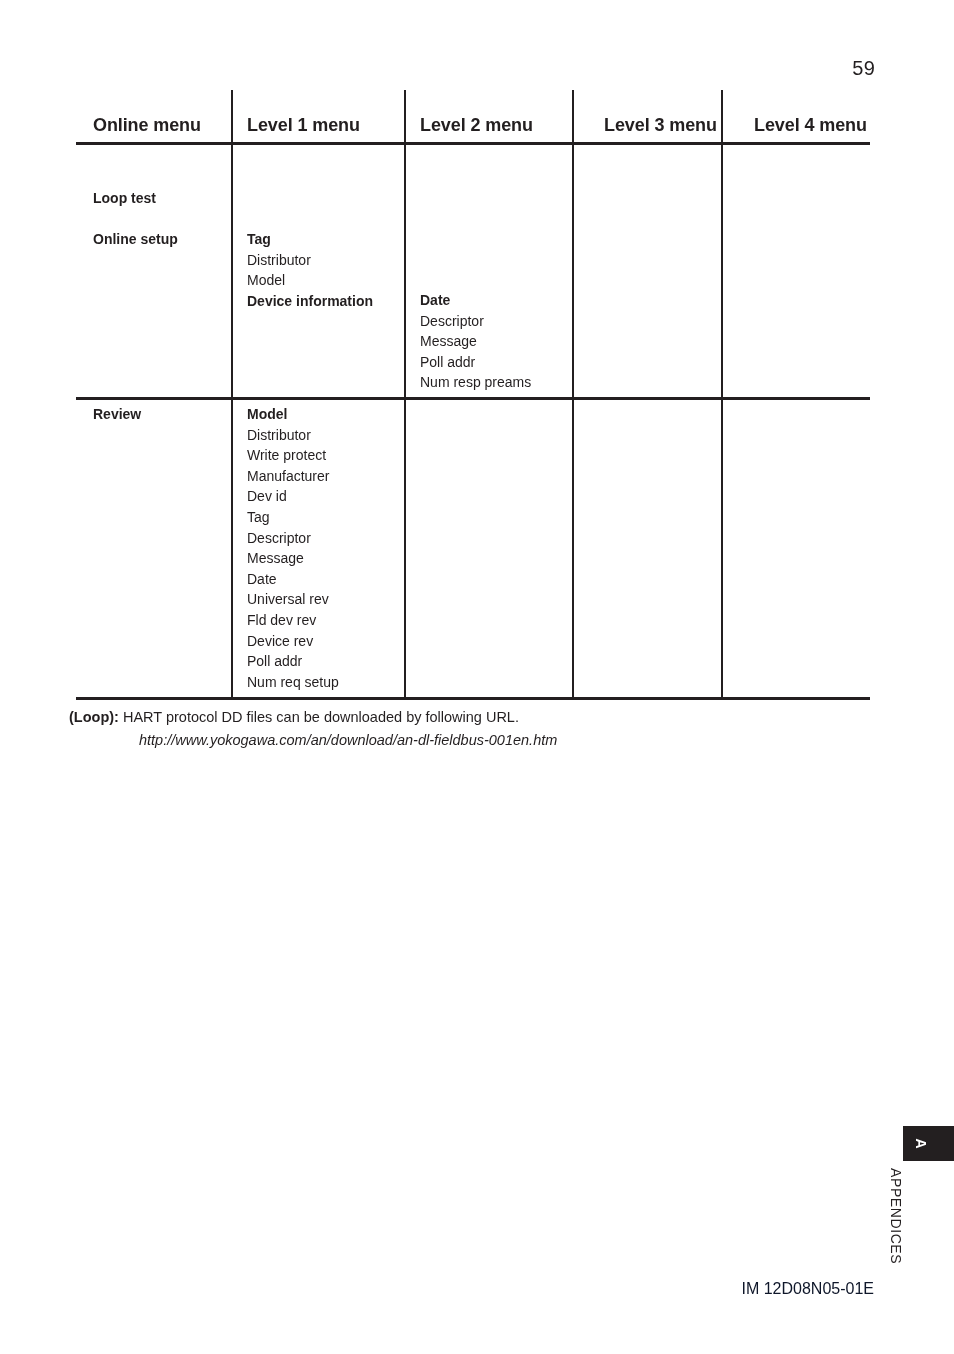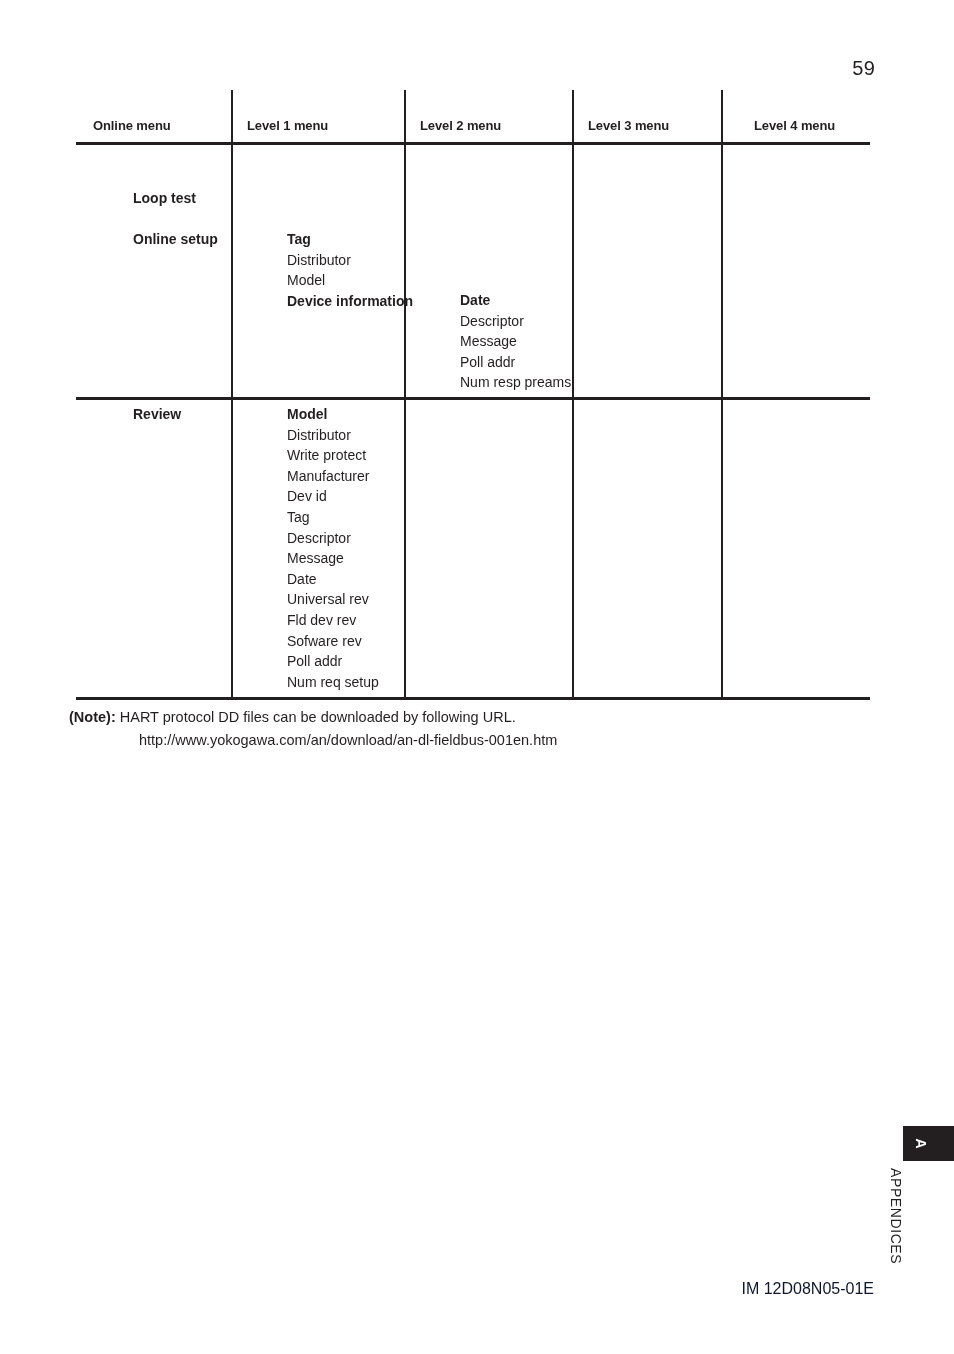--- a/index.html
+++ b/index.html
@@ -65,40 +65,40 @@
   .thead {
     position: absolute;
     left: 0;
     top: 0;
     width: 794px;
     height: 52px;
   }
   .th {
     position: absolute;
     bottom: 8px;
-    font-size: 13px;
+    font-size: 18px;
     font-weight: bold;
     line-height: 17px;
     white-space: nowrap;
     letter-spacing: -0.1px;
   }
   .th-0 { left: 17px; }
   .th-1 { left: 171px; text-align: center; }
   .th-2 { left: 344px; }
-  .th-3 { left: 512px; }
+  .th-3 { left: 528px; }
   .th-4 { left: 678px; }
 
   
   .cell {
     position: absolute;
     font-size: 14px;
     line-height: 20.6px;
     white-space: nowrap;
   }
-  .cell .li { display: block; font-weight: normal; margin-left: 40px; }
+  .cell .li { display: block; font-weight: normal; }
   .cell .li.b { font-weight: bold; }
   .cell .li.spacer { visibility: hidden; }
 
   
   .c-online-1   { left: 17px;  top: 98px; }
   .c-level1-1   { left: 171px; top: 139px; }
   .c-level2-1   { left: 344px; top: 200px; }
 
   
   .c-online-2   { left: 17px;  top: 314px; }
@@ -111,20 +111,21 @@
     top: 706px;
     width: 820px;
     font-size: 14.5px;
     line-height: 23px;
   }
   .note-line-1 { white-space: nowrap; }
   .note-label { font-weight: bold; }
   .note-line-2 {
     white-space: nowrap;
     padding-left: 70px;
+    font-style: italic;
   }
 
   
   .side-tab {
     position: absolute;
     left: 903px;
     top: 1126px;
     width: 60px;
     height: 35px;
     background: #231f20;
@@ -218,29 +219,29 @@
       <span class="li">Distributor</span>
       <span class="li">Write protect</span>
       <span class="li">Manufacturer</span>
       <span class="li">Dev id</span>
       <span class="li">Tag</span>
       <span class="li">Descriptor</span>
       <span class="li">Message</span>
       <span class="li">Date</span>
       <span class="li">Universal rev</span>
       <span class="li">Fld dev rev</span>
-      <span class="li">Sofware rev</span>
+      <span class="li">Device rev</span>
       <span class="li">Poll addr</span>
       <span class="li">Num req setup</span>
     </div>
 
 </div>
 
 <div class="note">
-  <div class="note-line-1"><span class="note-label">(Note):</span><span> HART protocol DD files can be downloaded by following URL.</span></div>
+  <div class="note-line-1"><span class="note-label">(Loop):</span><span> HART protocol DD files can be downloaded by following URL.</span></div>
   <div class="note-line-2">http://www.yokogawa.com/an/download/an-dl-fieldbus-001en.htm</div>
 </div>
 
 <div class="side-tab">
   <div class="side-tab-letter">A</div>
 </div>
 <div class="side-tab-label">APPENDICES</div>
 
 <div class="footer-code">IM 12D08N05-01E</div>
 

